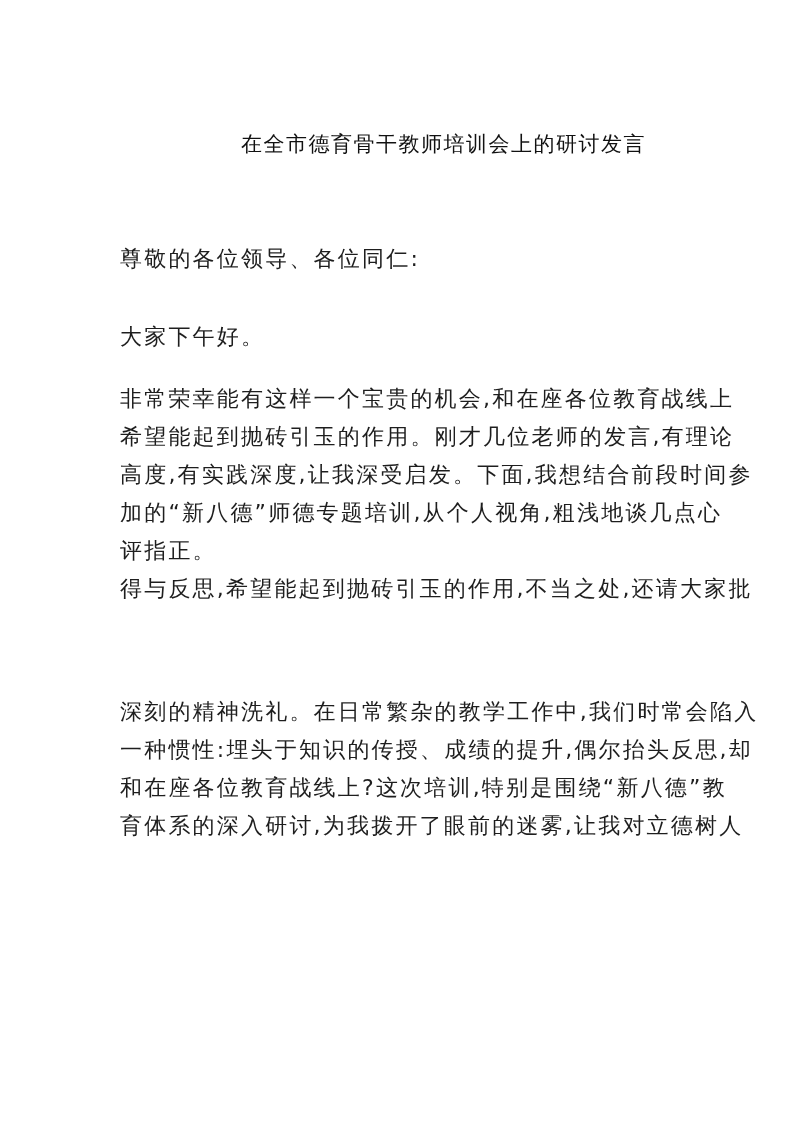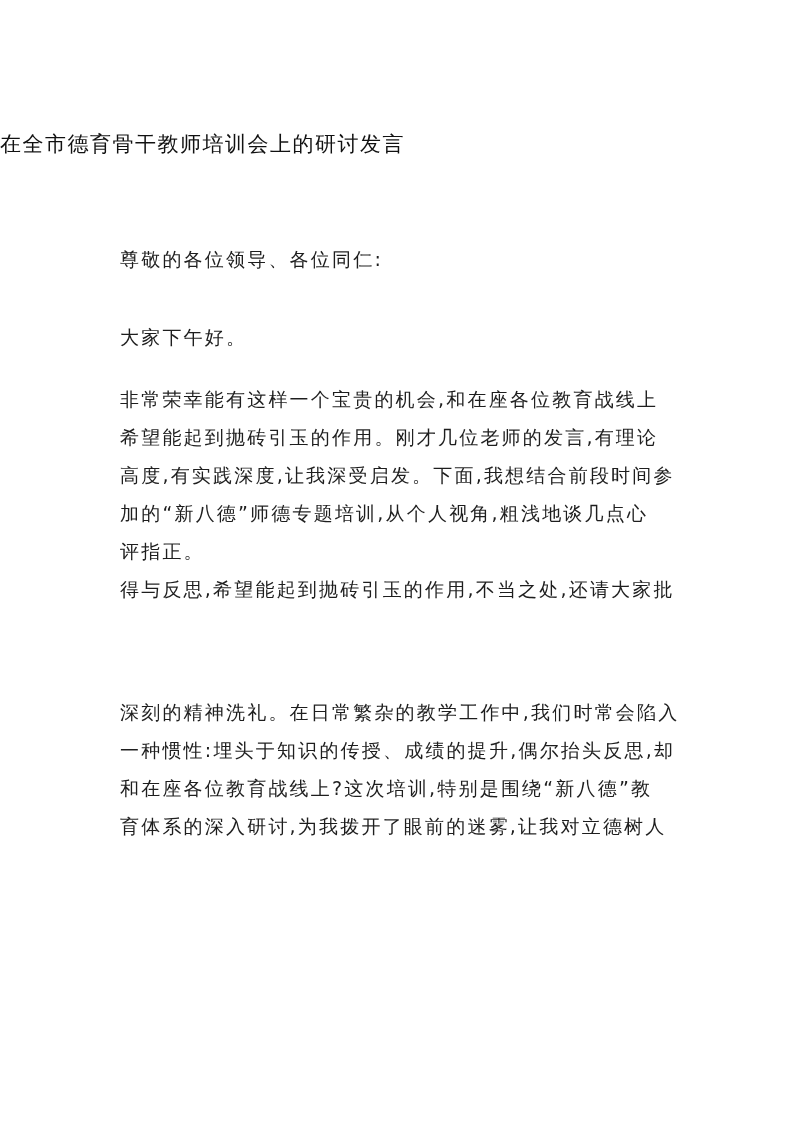--- a/index.html
+++ b/index.html
@@ -20,31 +20,31 @@
       left: 0; top: 0;
       width: 793px;
       height: 1122px;
       background: #ffffff;
     }
     .title {
       position: absolute;
       top: 128px;
       left: 0;
       width: 646px;
-      text-align: left;
+      text-align: right;
       font-size: 21px;
       letter-spacing: 1.5px;
       line-height: 32px;
       color: #111;
     }
     .para {
       position: absolute;
       left: 120px;
       width: 570px;
-      font-size: 19px;
+      font-size: 22px;
       line-height: 38px;
       letter-spacing: 2.2px;
       color: #1e1e1e;
     }
     .line {
       display: block;
       white-space: nowrap;
     }
   </style>
 </head>

